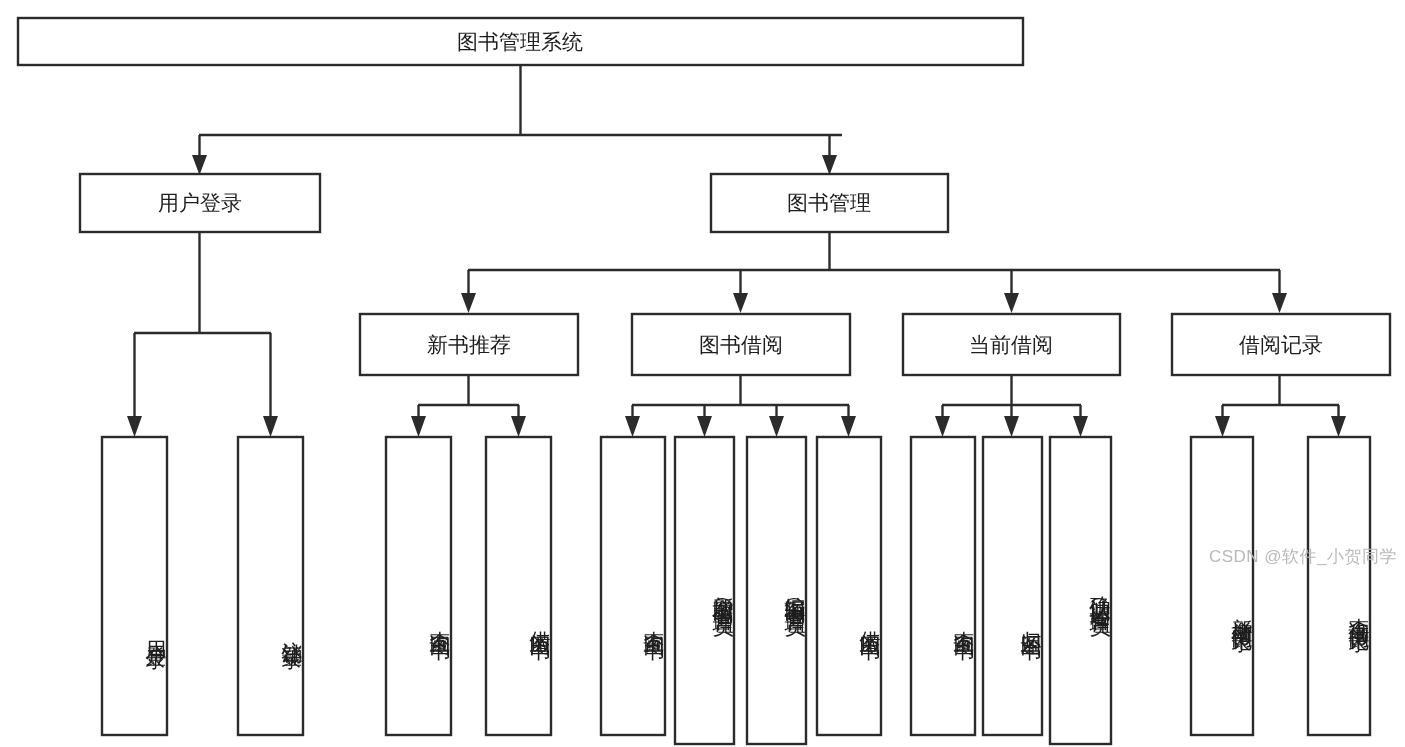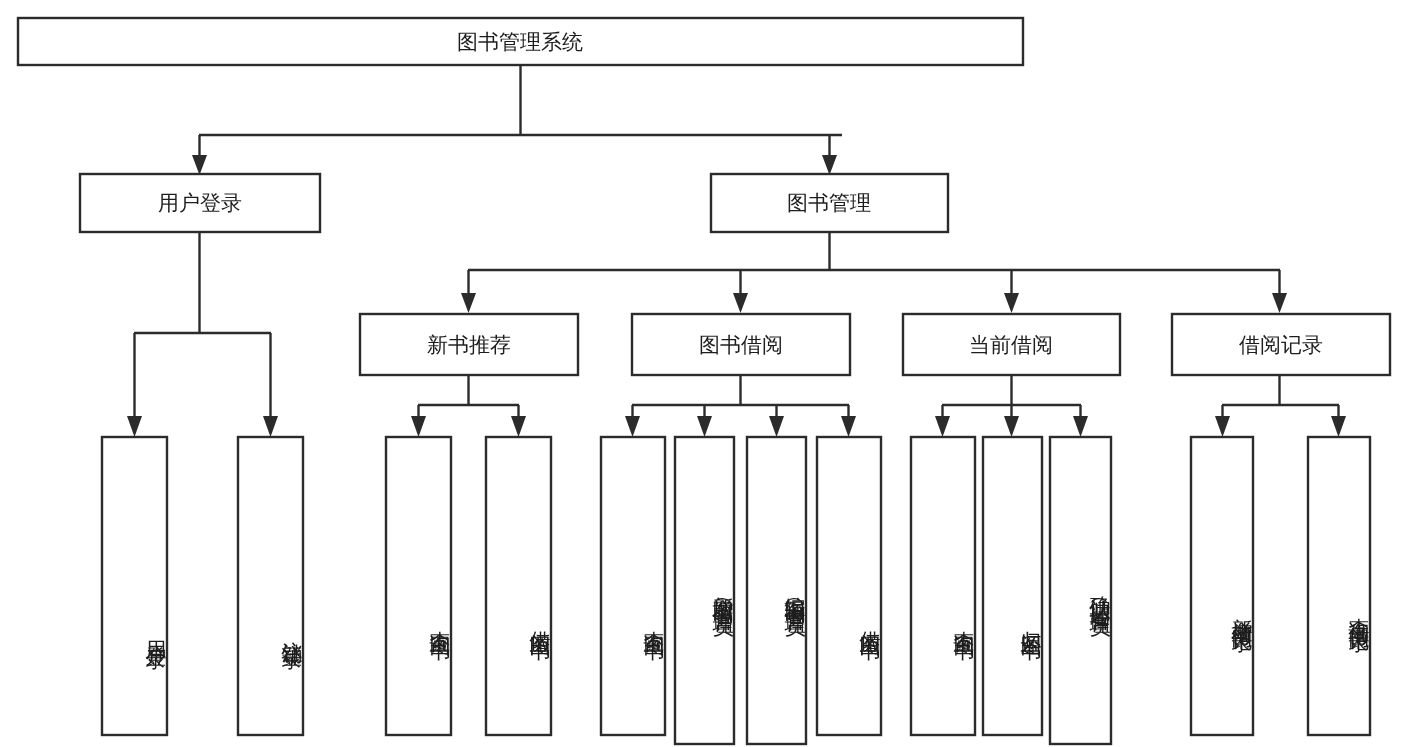--- a/index.html
+++ b/index.html
@@ -216,13 +216,14 @@
   <div class="node-label-v" style="left:747px; top:443px; width:59px; height:298px;">编辑图书（管理员）</div>
   <div class="node-label-v" style="left:817px; top:505px; width:64px; height:230px;">借阅图书</div>
 
   <div class="node-label-v" style="left:911px; top:505px; width:64px; height:230px;">查询图书</div>
   <div class="node-label-v" style="left:983px; top:505px; width:59px; height:230px;">归还图书</div>
   <div class="node-label-v" style="left:1050px; top:443px; width:61px; height:298px;">确认归还（管理员）</div>
 
   <div class="node-label-v" style="left:1191px; top:485px; width:62px; height:250px;">新增借阅记录</div>
   <div class="node-label-v" style="left:1308px; top:485px; width:62px; height:250px;">查询借阅记录</div>
 
+  <div class="watermark">CSDN @软件_小贺同学</div>
 </div>
 
 </body></html>

